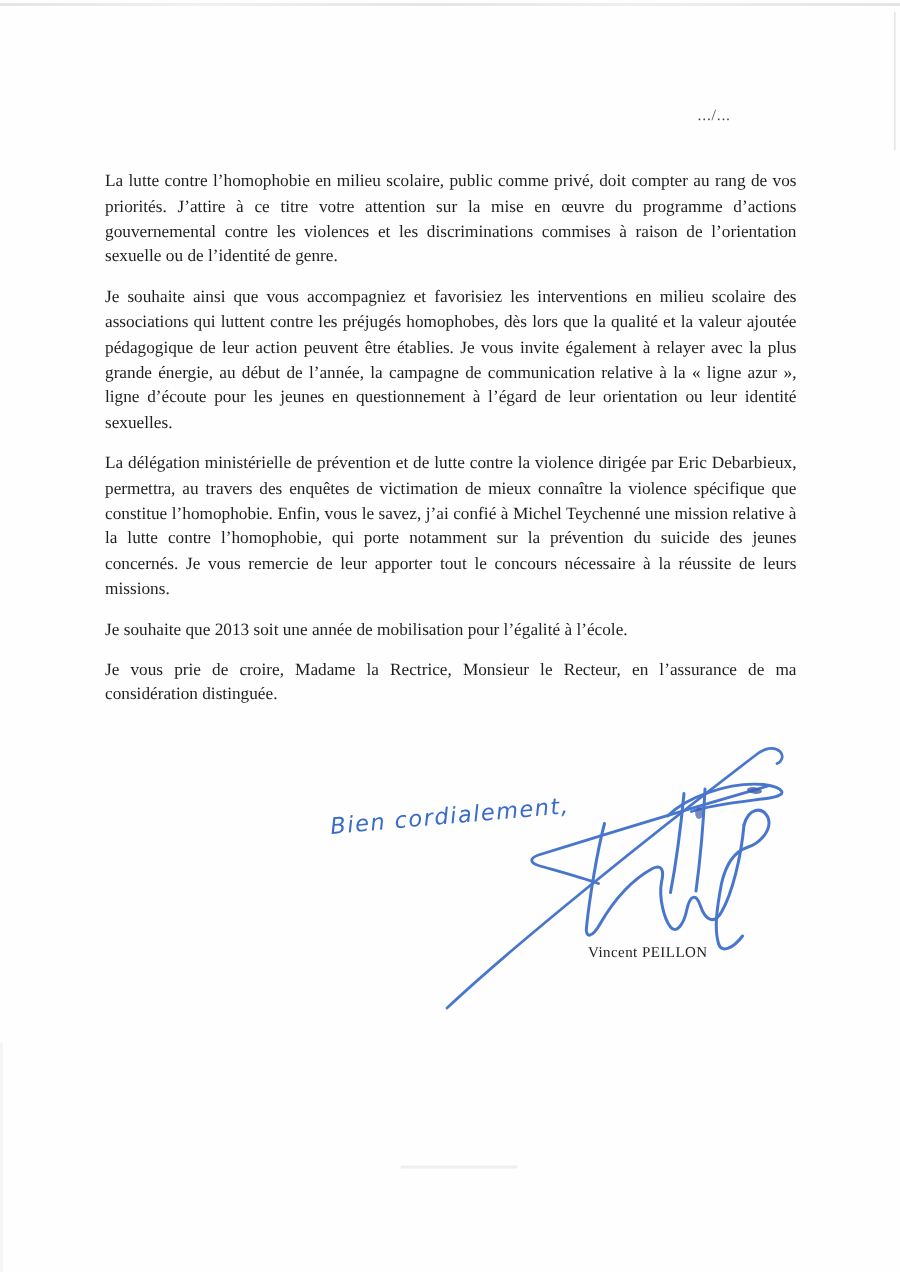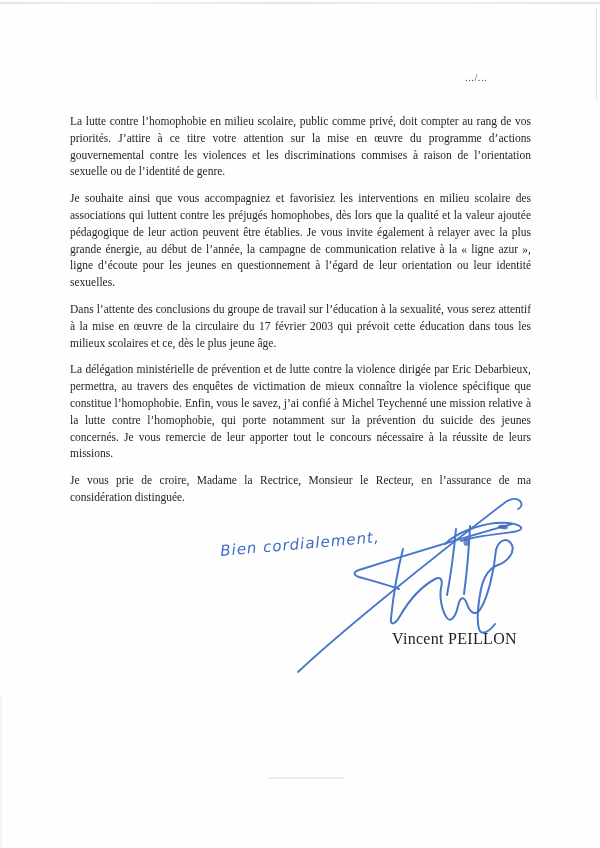--- a/index.html
+++ b/index.html
@@ -46,40 +46,40 @@
     color: #3a6bc9;
     transform: rotate(-5deg);
     white-space: nowrap;
   }
   .signature-wrap {
     position: absolute; top: 478px; left: 285px; width: 300px; height: 215px;
   }
   .signature-wrap svg { display: block; }
   .signer-name {
     position: absolute; top: 630px; left: 392px;
-    font-size: 16px; color: #222; letter-spacing: .3px;
+    font-size: 10px; color: #222; letter-spacing: .3px;
     white-space: nowrap;
     text-align: center;
   }
 </style>
 </head>
 <body>
 
 <div class="scan-line-top"></div>
 <div class="scan-line-right"></div>
 <div class="scan-smudge"></div>
 <div class="scan-edge-left"></div>
 
 <div class="continuation-mark">.../...</div>
 
 <div class="letter-body">
   <p>La lutte contre l’homophobie en milieu scolaire, public comme privé, doit compter au rang de vos priorités. J’attire à ce titre votre attention sur la mise en œuvre du programme d’actions gouvernemental contre les violences et les discriminations commises à raison de l’orientation sexuelle ou de l’identité de genre.</p>
   <p>Je souhaite ainsi que vous accompagniez et favorisiez les interventions en milieu scolaire des associations qui luttent contre les préjugés homophobes, dès lors que la qualité et la valeur ajoutée pédagogique de leur action peuvent être établies. Je vous invite également à relayer avec la plus grande énergie, au début de l’année, la campagne de communication relative à la « ligne azur », ligne d’écoute pour les jeunes en questionnement à l’égard de leur orientation ou leur identité sexuelles.</p>
-  <p>Dans l’attente des conclusions du groupe de travail sur l’éducation à la sexualité, vous serez attentif à la mise en œuvre de la circulaire du 17 février 2003 qui prévoit cette éducation dans tous les milieux scolaires et ce, dès le plus jeune âge.</p>
   <p>La délégation ministérielle de prévention et de lutte contre la violence dirigée par Eric Debarbieux, permettra, au travers des enquêtes de victimation de mieux connaître la violence spécifique que constitue l’homophobie. Enfin, vous le savez, j’ai confié à Michel Teychenné une mission relative à la lutte contre l’homophobie, qui porte notamment sur la prévention du suicide des jeunes concernés. Je vous remercie de leur apporter tout le concours nécessaire à la réussite de leurs missions.</p>
+  <p>Je souhaite que 2013 soit une année de mobilisation pour l’égalité à l’école.</p>
   <p>Je vous prie de croire, Madame la Rectrice, Monsieur le Recteur, en l’assurance de ma considération distinguée.</p>
 </div>
 
 <div class="handwritten-note">Bien cordialement,</div>
 
 <div class="signature-wrap">
   <svg viewBox="0 0 300 215" width="300" height="215" aria-hidden="true">
     <g fill="none" stroke-linecap="round" stroke-linejoin="round" opacity="0.92">
 
       <path stroke-width="1.8" d="M13 194 C60 150 150 78 218 26 C224 21 231 19 235 23 C238 26 236 30 233 31" stroke="#3a6bc9"></path>

